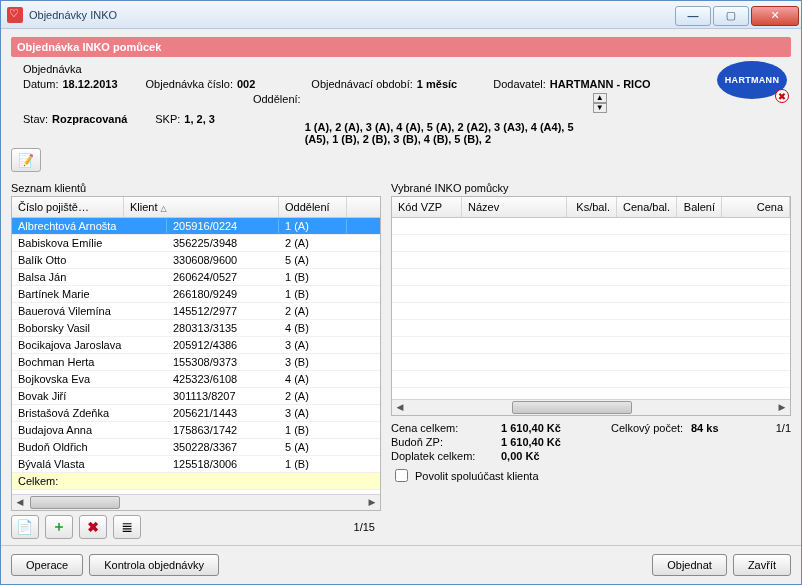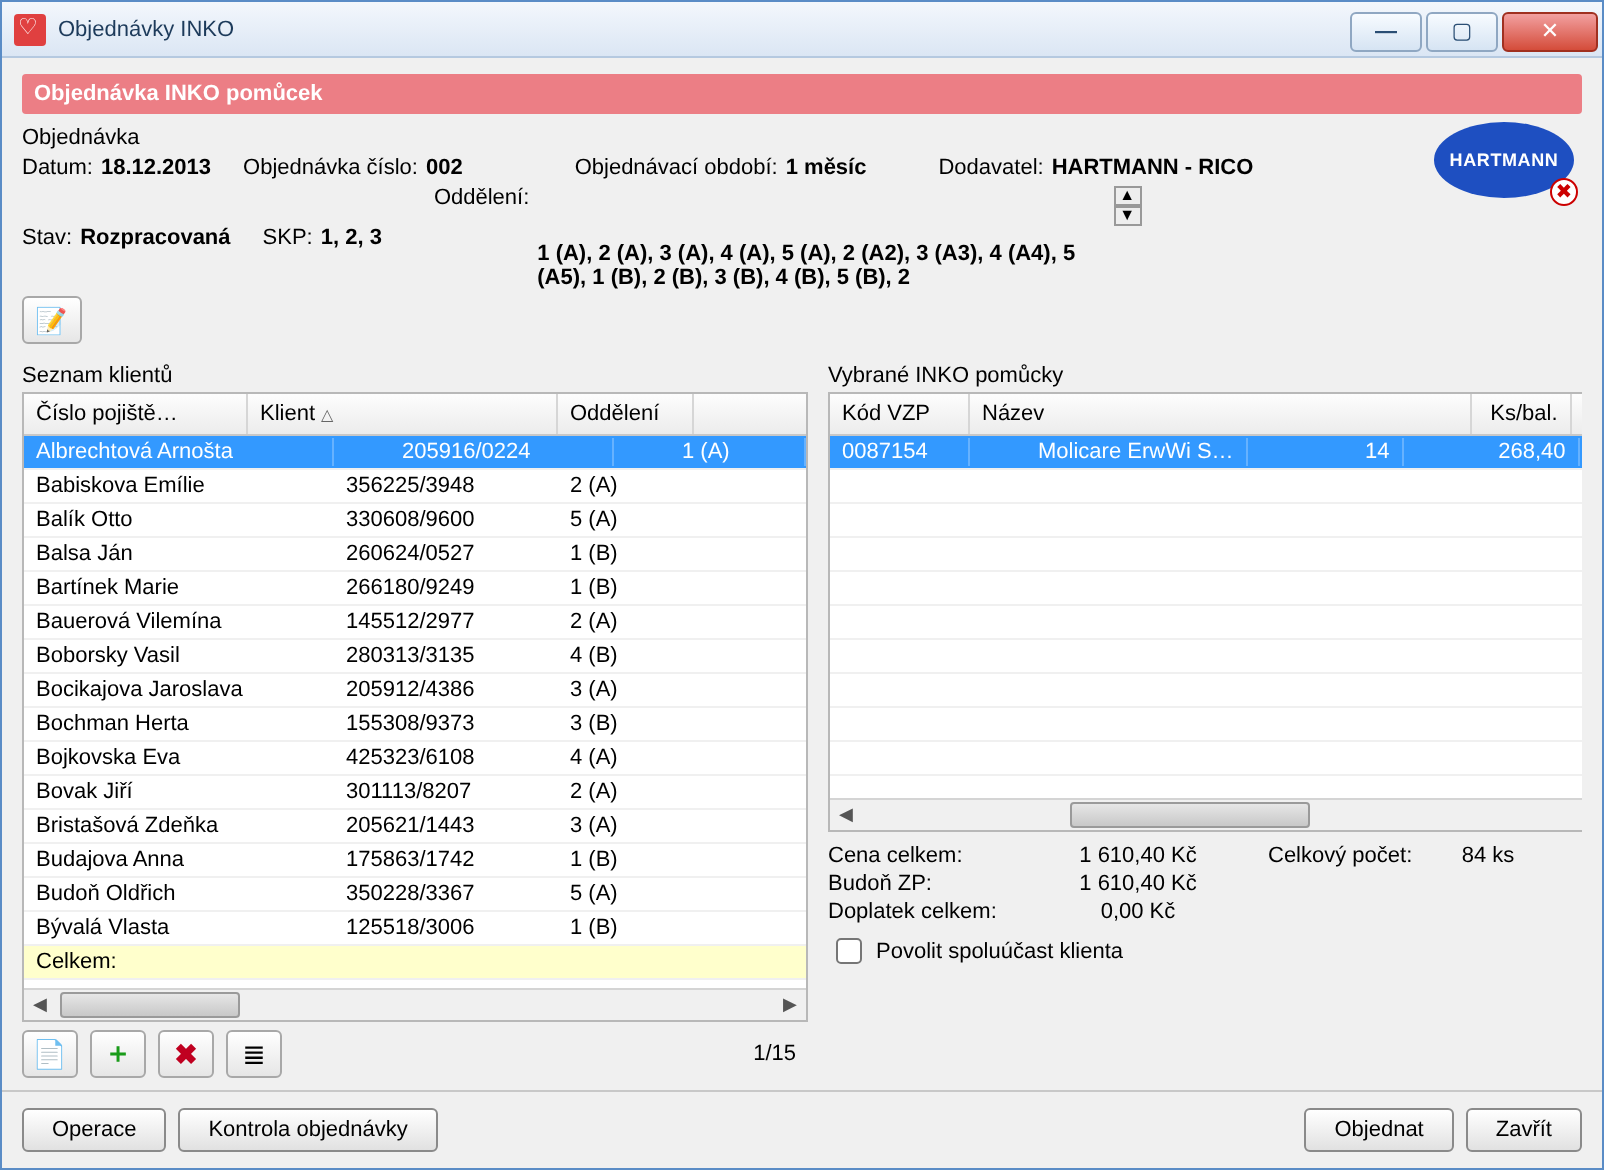--- a/index.html
+++ b/index.html
@@ -12,58 +12,58 @@
   .winbtns { display:flex; }
   .winbtn { width:36px; height:20px; margin:2px 2px 0 0; border:1px solid #8fa7c2; background:linear-gradient(#f7fbff,#d6e4f3); border-radius:3px; display:flex; align-items:center; justify-content:center; font-size:11px; color:#2a4e74; cursor:pointer; }
   .winbtn.close { background:linear-gradient(#f2a0a0,#d44c3a); color:#fff; border-color:#a03020; width:48px; }
   .winbtn.close::before { content:"✕"; }
   .winbtn.min::before { content:"—"; font-weight:bold; }
   .winbtn.max::before { content:"▢"; }
   .content { flex:1; padding:8px 10px 6px 10px; display:flex; flex-direction:column; overflow:hidden; }
   .order-header { background:#ec7e85; color:#fff; padding:4px 6px; font-weight:bold; border-radius:2px; margin-bottom:4px; }
   .order-meta { position:relative; padding:2px 0 6px 0; }
   .order-meta .row { display:flex; align-items:center; margin-bottom:3px; }
-  .order-meta .lbl { color:#000; }
+  .order-meta .lbl { color:#000;margin-left:12px; }
   .order-meta .val { font-weight:bold; margin-left:4px; margin-right:16px; }
   .logo { position:absolute; right:4px; top:0; width:70px; height:40px; }
   .logo .oval { width:70px; height:38px; background:#1e4fc1; border-radius:50%; display:flex; align-items:center; justify-content:center; color:#fff; font-weight:bold; font-size:9px; letter-spacing:0.3px; }
   .logo .x { position:absolute; right:-2px; bottom:-2px; width:14px; height:14px; background:#fff; border:1px solid #c00; border-radius:50%; color:#c00; font-size:10px; display:flex; align-items:center; justify-content:center; }
   .dept-block { display:flex; align-items:flex-start; gap:4px; margin-left:10px; }
   .dept-text { font-weight:bold; max-width:280px;margin-top:28px; }
   .spin { display:flex; flex-direction:column; margin-left:4px; }
   .spin .s { width:14px; height:10px; border:1px solid #999; background:#eee; font-size:8px; line-height:8px; text-align:center; cursor:pointer; }
   .editbtn { width:30px; height:24px; border:1px solid #a8a8a8; background:linear-gradient(#fff,#e6e6e6); border-radius:3px; display:flex; align-items:center; justify-content:center; font-size:13px; cursor:pointer; margin-top:2px; }
   .middle { flex:1; display:flex; gap:10px; overflow:hidden; }
   .panel { display:flex; flex-direction:column; }
   .panel.left { flex:0 0 370px; }
   .panel.right { flex:1; }
   .panel-title { margin:4px 0 2px 0; }
   .grid-wrap { border:1px solid #b8b8b8; background:#fff; flex:1; display:flex; flex-direction:column; overflow:hidden; }
   .ghead { display:flex; background:linear-gradient(#fdfdfd,#ececec); border-bottom:1px solid #c8c8c8; }
   .ghead .c { padding:4px 6px; border-right:1px solid #d6d6d6; white-space:nowrap; overflow:hidden; }
   .gbody { flex:1; overflow:auto; }
   .grow { display:flex; border-bottom:1px solid #f0f0f0; height:17px; align-items:center; }
   .grow .c { padding:1px 6px; overflow:hidden; white-space:nowrap; }
-  .grow.sel { background:#3399ff; color:#fff;gap:28px; }
+  .grow.sel { background:#3399ff; color:#fff; }
   .grow.sel .c { border-right:1px solid #66b2ff; }
   .grow.total { background:#ffffcc; font-weight:normal; }
   .left .c.k { width:155px; } .left .c.p { width:112px; } .left .c.o { width:68px; }
   .right .c.kod { width:70px; } .right .c.naz { flex:1; } .right .c.ksb { width:50px; text-align:right; } .right .c.cb { width:60px; text-align:right; } .right .c.bal { width:45px; text-align:right; } .right .c.cena { width:68px; text-align:right; }
   .right .grow.sel .c.bal { background:#fff; color:#000; border:1px solid #888; padding:0 4px; height:15px; }
   .hscroll { height:16px; background:#f0f0f0; border-top:1px solid #d4d4d4; position:relative; }
   .hscroll .thumb { position:absolute; left:18px; top:1px; height:13px; width:90px; background:linear-gradient(#e6e6e6,#c8c8c8); border:1px solid #9a9a9a; border-radius:2px; }
   .hscroll .arrow { position:absolute; top:0; width:16px; height:15px; text-align:center; font-size:9px; color:#555; line-height:15px; cursor:pointer; }
   .hscroll .al { left:0; } .hscroll .ar { right:0; }
   .left-actions { display:flex; align-items:center; gap:6px; margin-top:4px; }
   .tbtn { width:28px; height:24px; border:1px solid #a8a8a8; background:linear-gradient(#fff,#e6e6e6); border-radius:3px; display:flex; align-items:center; justify-content:center; font-size:14px; cursor:pointer; }
   .tbtn.plus { color:#1a9b1a; font-weight:bold; }
   .tbtn.del { color:#c00020; font-weight:bold; }
   .page-ind { margin-left:auto; margin-right:6px; color:#000; }
   .summary { margin-top:6px; display:grid; grid-template-columns:110px 90px 100px 60px 40px; row-gap:2px; align-items:center; }
-  .summary .lbl {} .summary .val { font-weight:normal; text-align:center; }
+  .summary .lbl {} .summary .val { font-weight:bold; text-align:left; }
   .povolit { margin-top:4px; display:flex; align-items:center; gap:4px; }
   .povolit input { width:13px; height:13px; }
   .footer { border-top:1px solid #c8c8c8; padding:8px 10px; display:flex; gap:6px; }
   .btn { border:1px solid #8a8a8a; background:linear-gradient(#fff,#e1e1e1); border-radius:3px; padding:4px 14px; cursor:pointer; font-size:11px; }
   .footer .spacer { flex:1; }
   .sort-ind { font-size:8px; margin-left:3px; color:#666; }
 </style>
 </head>
 <body>
 
@@ -230,28 +230,20 @@
         <div class="grid-wrap" style="flex:0 0 220px">
           <div class="ghead">
             <div class="c kod">Kód VZP</div>
             <div class="c naz">Název</div>
             <div class="c ksb">Ks/bal.</div>
             <div class="c cb">Cena/bal.</div>
             <div class="c bal">Balení</div>
             <div class="c cena">Cena</div>
           </div>
           <div class="gbody" id="items-body">
-              <div class="grow sel">
-                <div class="c kod">0087154</div>
-                <div class="c naz">Molicare ErwWi S…</div>
-                <div class="c ksb">14</div>
-                <div class="c cb">268,40</div>
-                <div class="c bal">6</div>
-                <div class="c cena">1 610,40</div>
-              </div>
               <div class="grow">
                 <div class="c kod"></div>
                 <div class="c naz"></div>
                 <div class="c ksb"></div>
                 <div class="c cb"></div>
                 <div class="c bal"></div>
                 <div class="c cena"></div>
               </div>
               <div class="grow">
                 <div class="c kod"></div>

